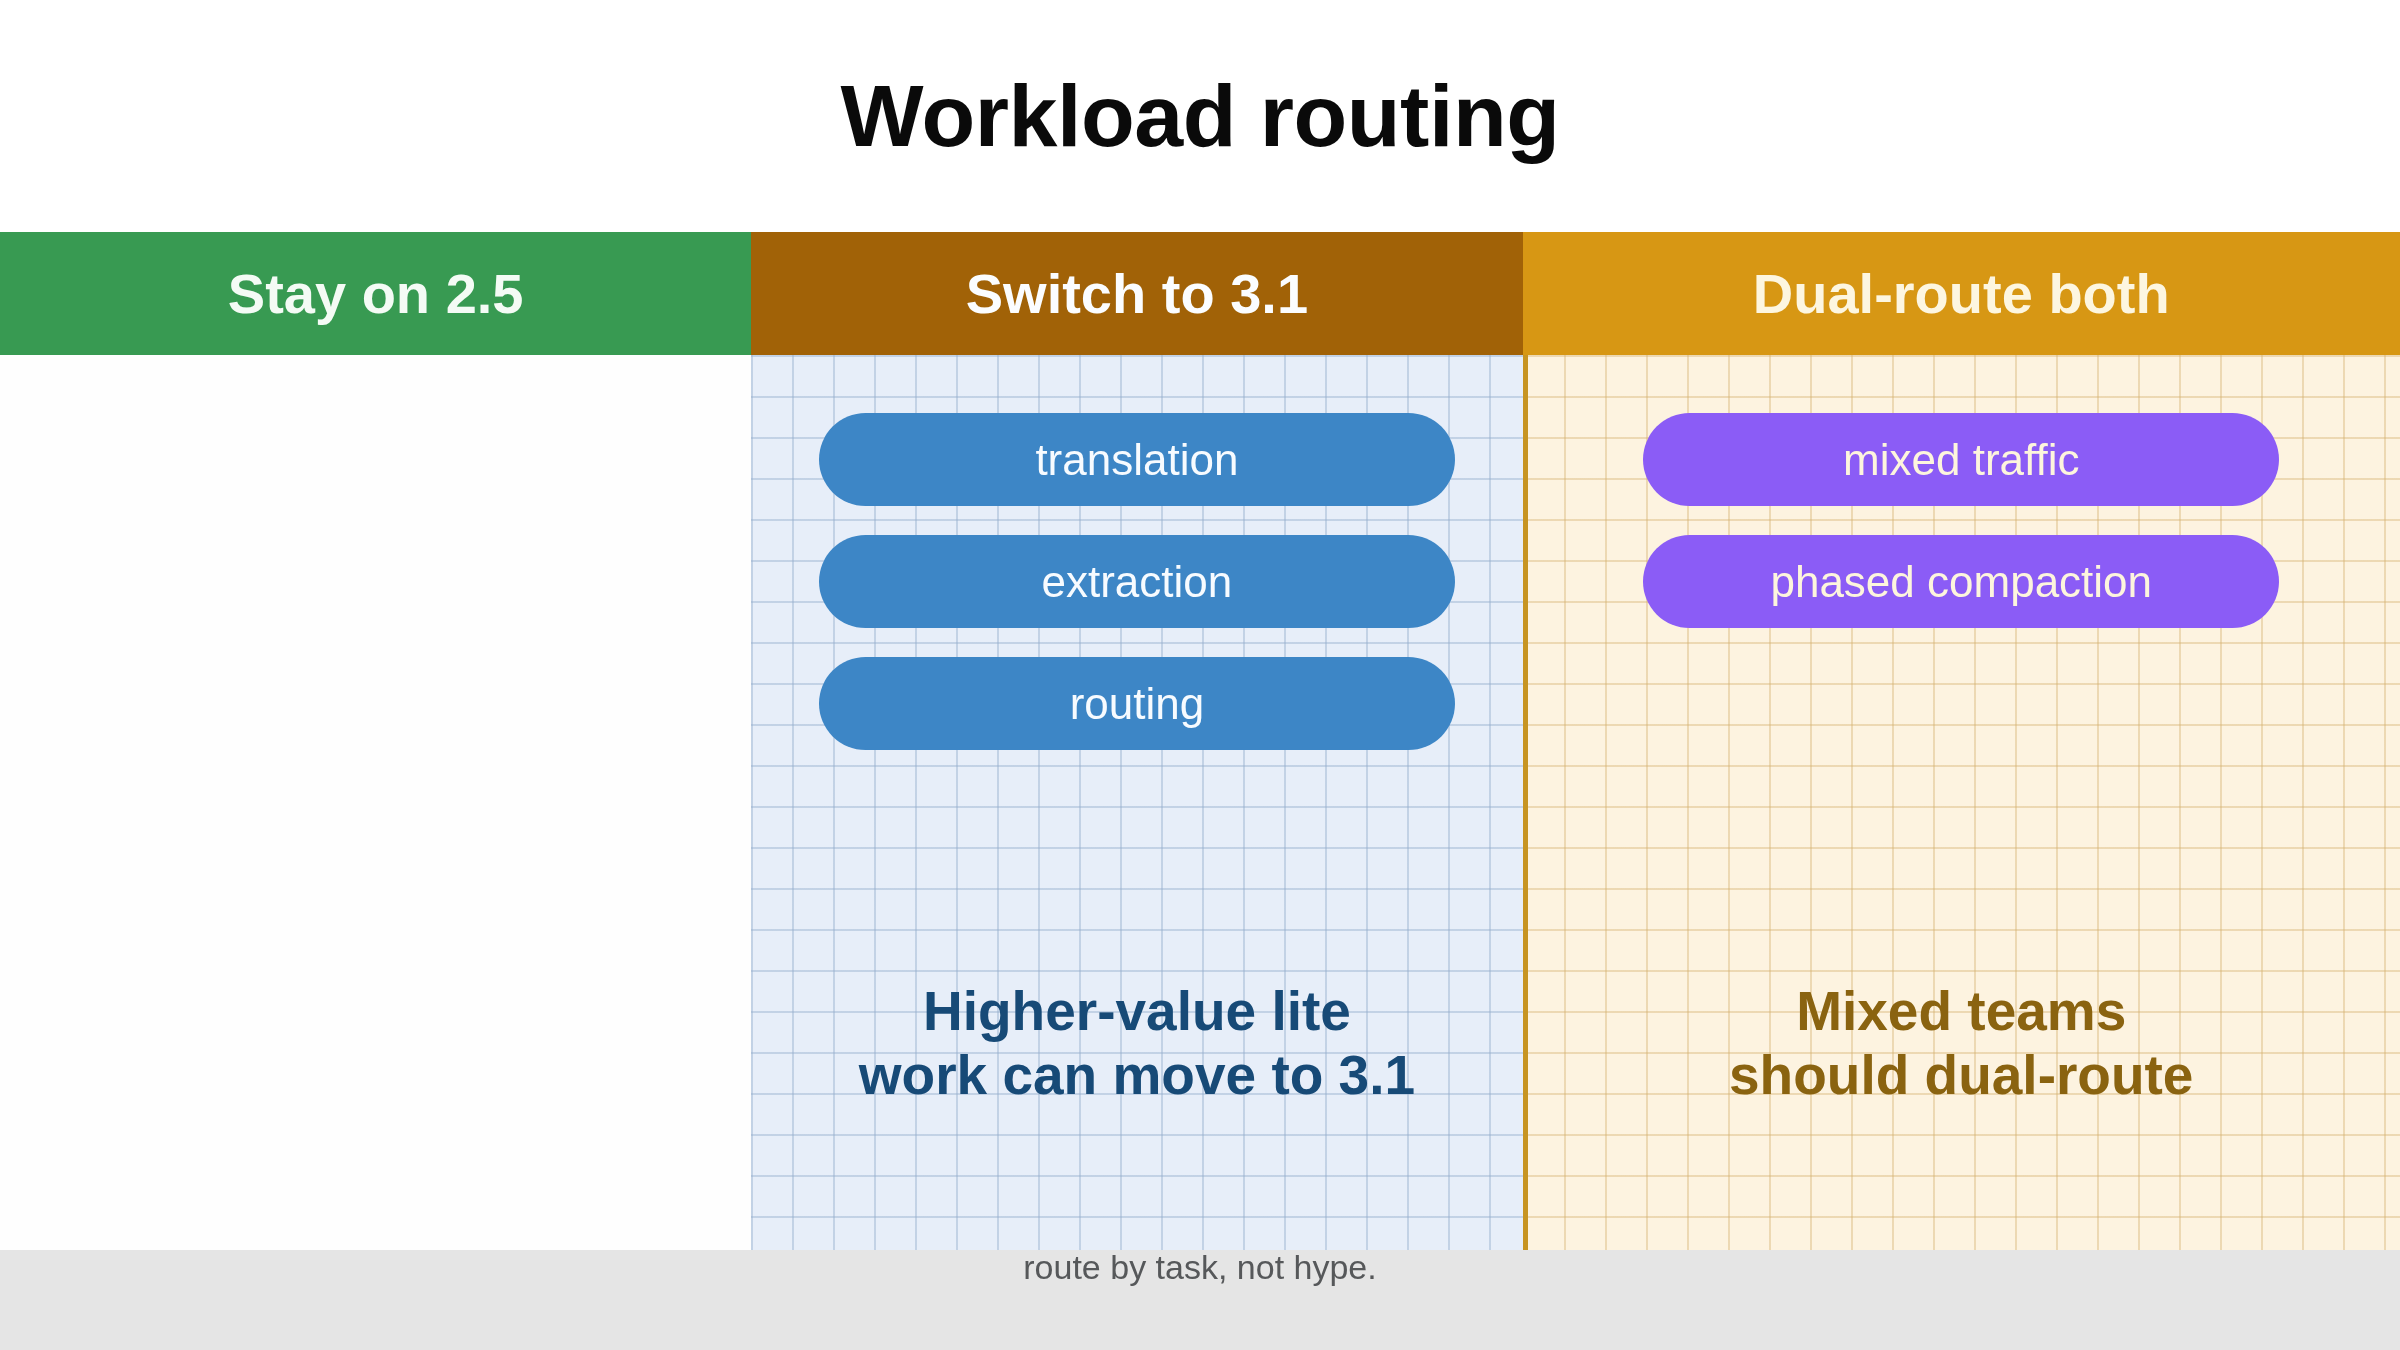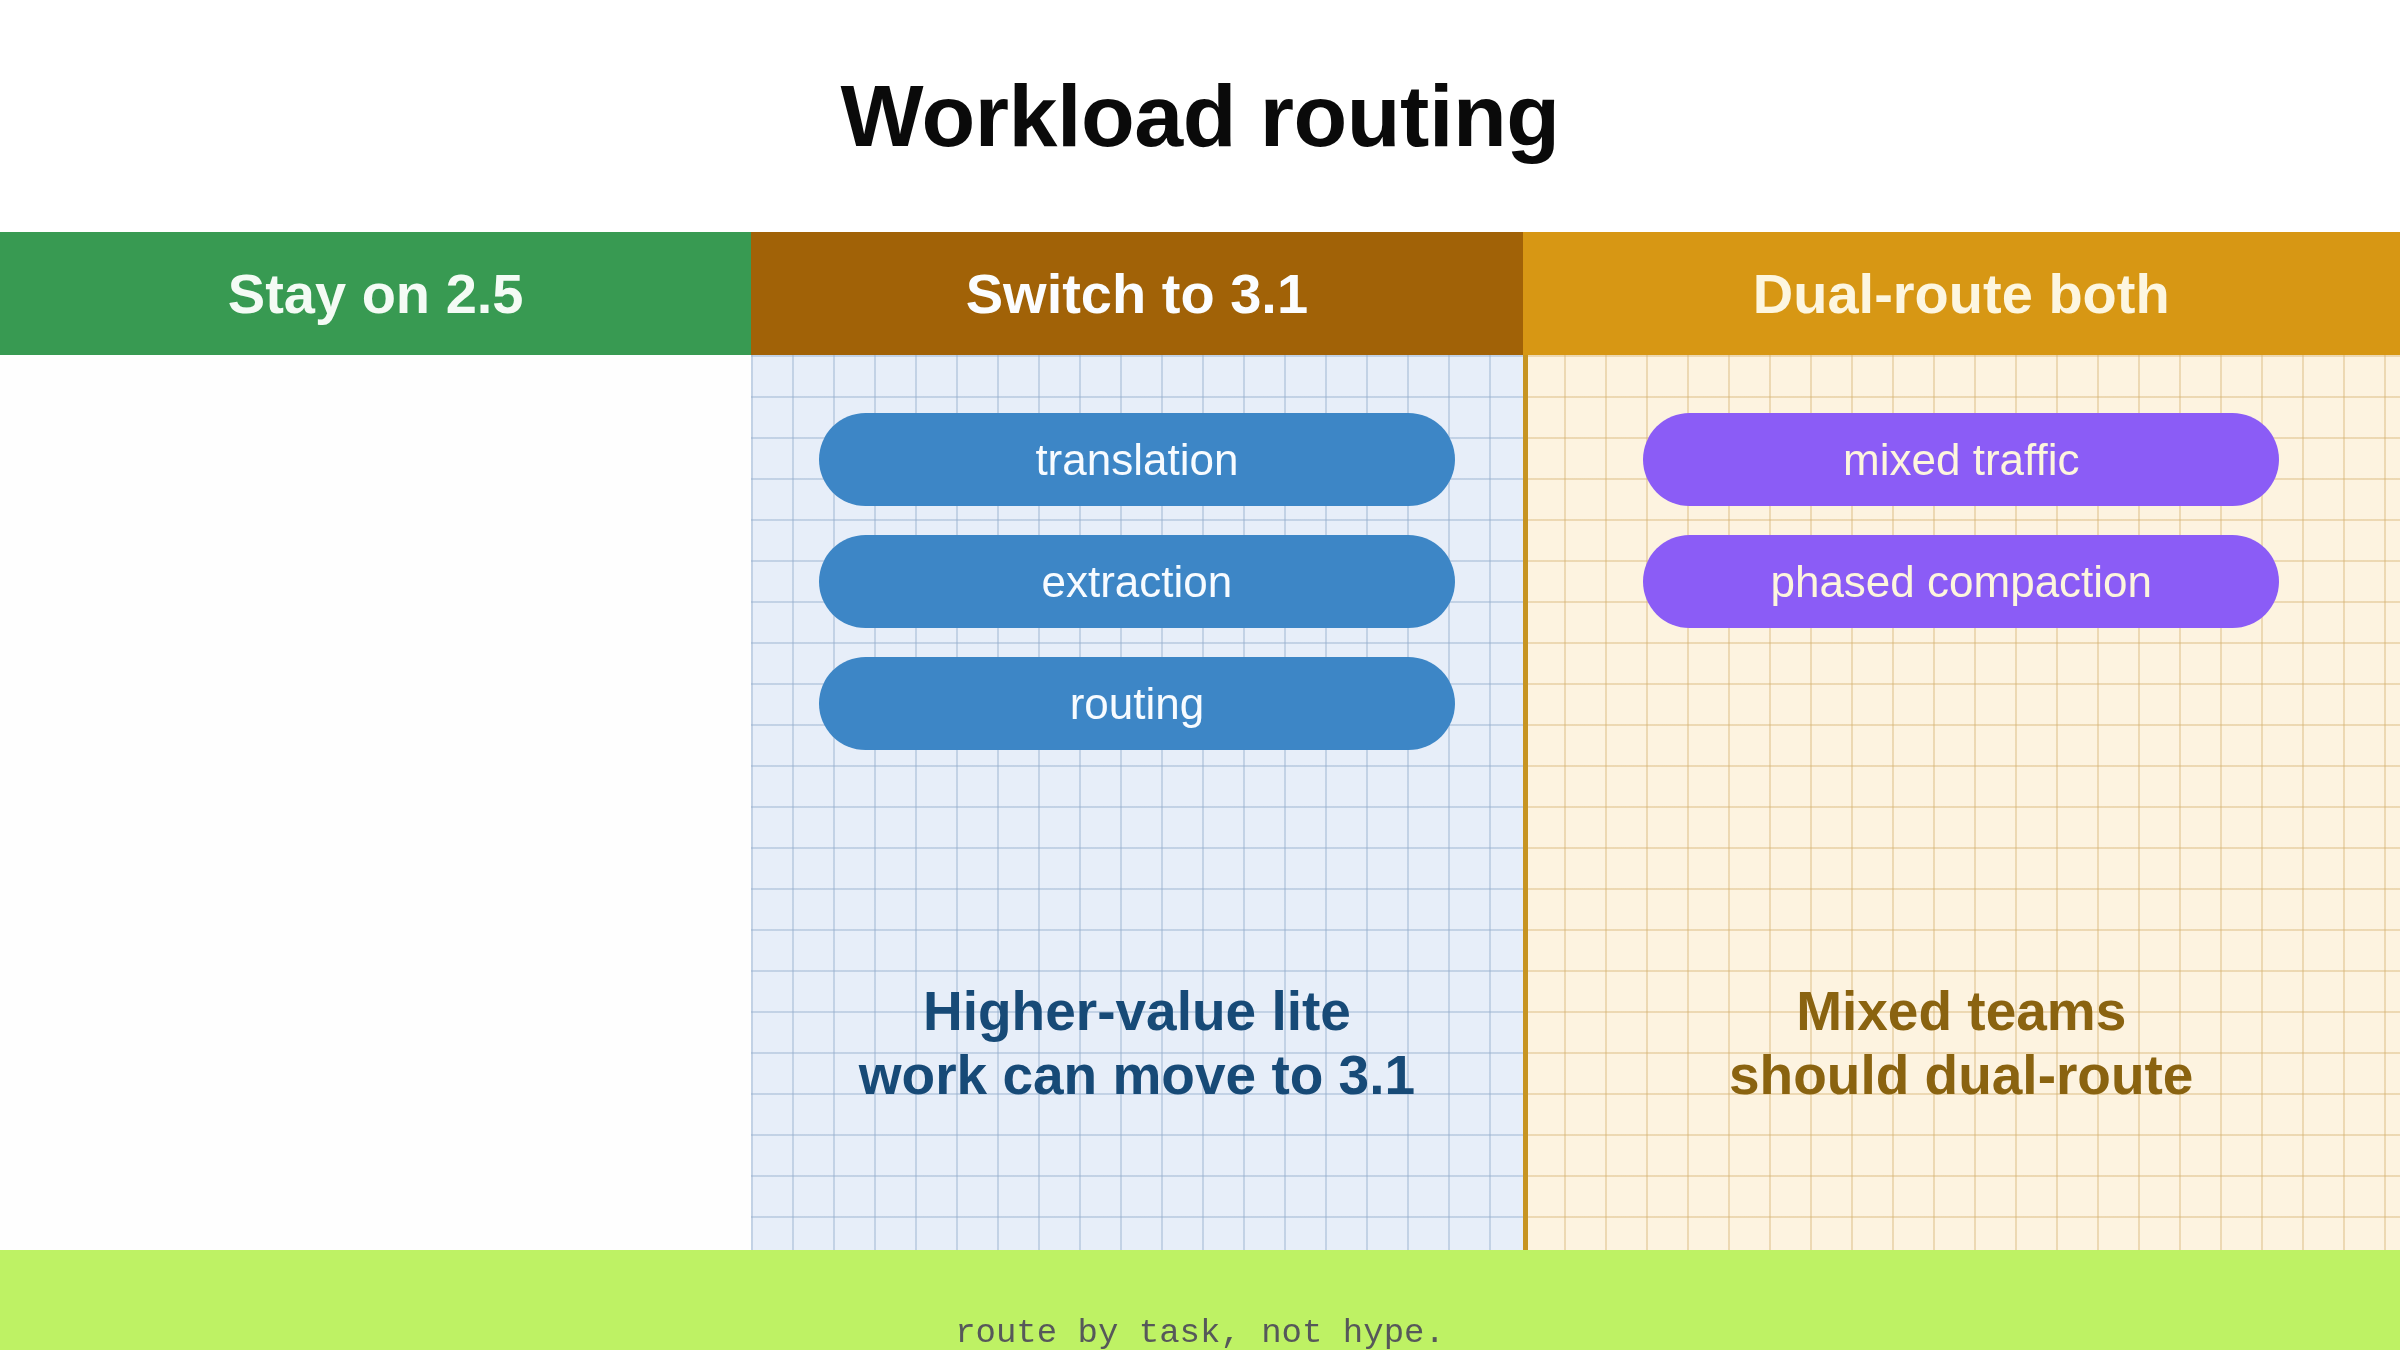--- a/index.html
+++ b/index.html
@@ -184,25 +184,24 @@
     line-height: 1.16;
     white-space: pre-line;
   }
   .col-green  .takeaway { color: #1d6b33; }
   .col-blue   .takeaway { color: #174a77; }
   .col-orange .takeaway { color: #8a6310; }
 
   
   .footer {
     flex: 1 1 auto;
-    background: #bef264;
-    display: flex;
-    align-items: flex-end;
-    justify-content: center;
-    font-family: Liberation Mono, monospace;
+    background: #e5e5e5;
+    display: flex;
+    align-items: flex-start;
+    justify-content: center;
   }
   .footer-text {
     font-size: 34px;
     color: #56585a;
     line-height: 1;
   }
 </style>
 </head>
 <body>
 

